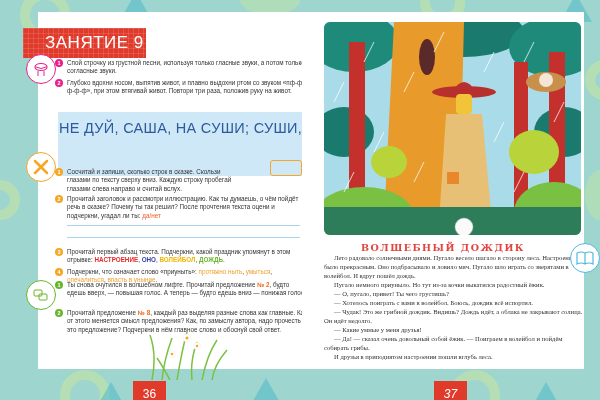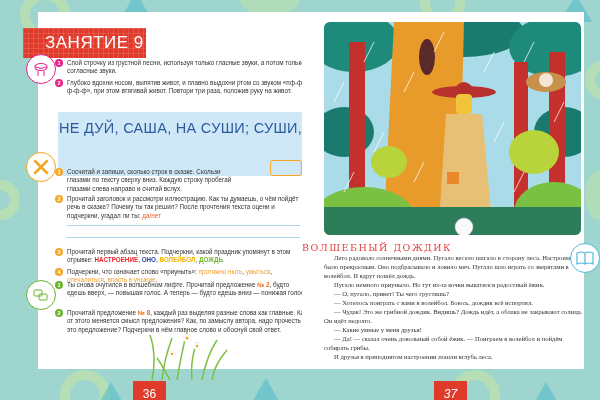--- a/index.html
+++ b/index.html
@@ -61,22 +61,22 @@
   .page-num {
     position: absolute; top: 381px; width: 33px; height: 26px; background: #e03a2b;
     color: #fff; font-size: 12px; display: flex; align-items: center; justify-content: center;
   }
   
   .illustration {
     position: absolute; left: 22px; top: 10px; width: 257px; height: 213px; border-radius: 6px; overflow: hidden;
     background: #a9dce8;
   }
   .story-title {
-    position: absolute; left: 0; width: 282px; top: 230px; text-align: left;
-    font-family: "DejaVu Serif", serif; color: #e2443f; font-size: 9.5px; letter-spacing: 1.5px;
+    position: absolute; left: 0; width: 282px; top: 230px; text-align: center;
+    font-family: "DejaVu Serif", serif; color: #e2443f; font-size: 9.5px; letter-spacing: 1.5px; font-weight: bold;
   }
   .story {
     position: absolute; left: 22px; top: 241px; width: 260px;
     font-family: "Liberation Serif", serif; font-size: 6.6px; line-height: 9px; color: #333;
   }
   .story p { text-indent: 10px; }
   .flowers { position: absolute; left: 104px; top: 318px; width: 90px; height: 50px; }
 </style>
 </head>
 <body>

